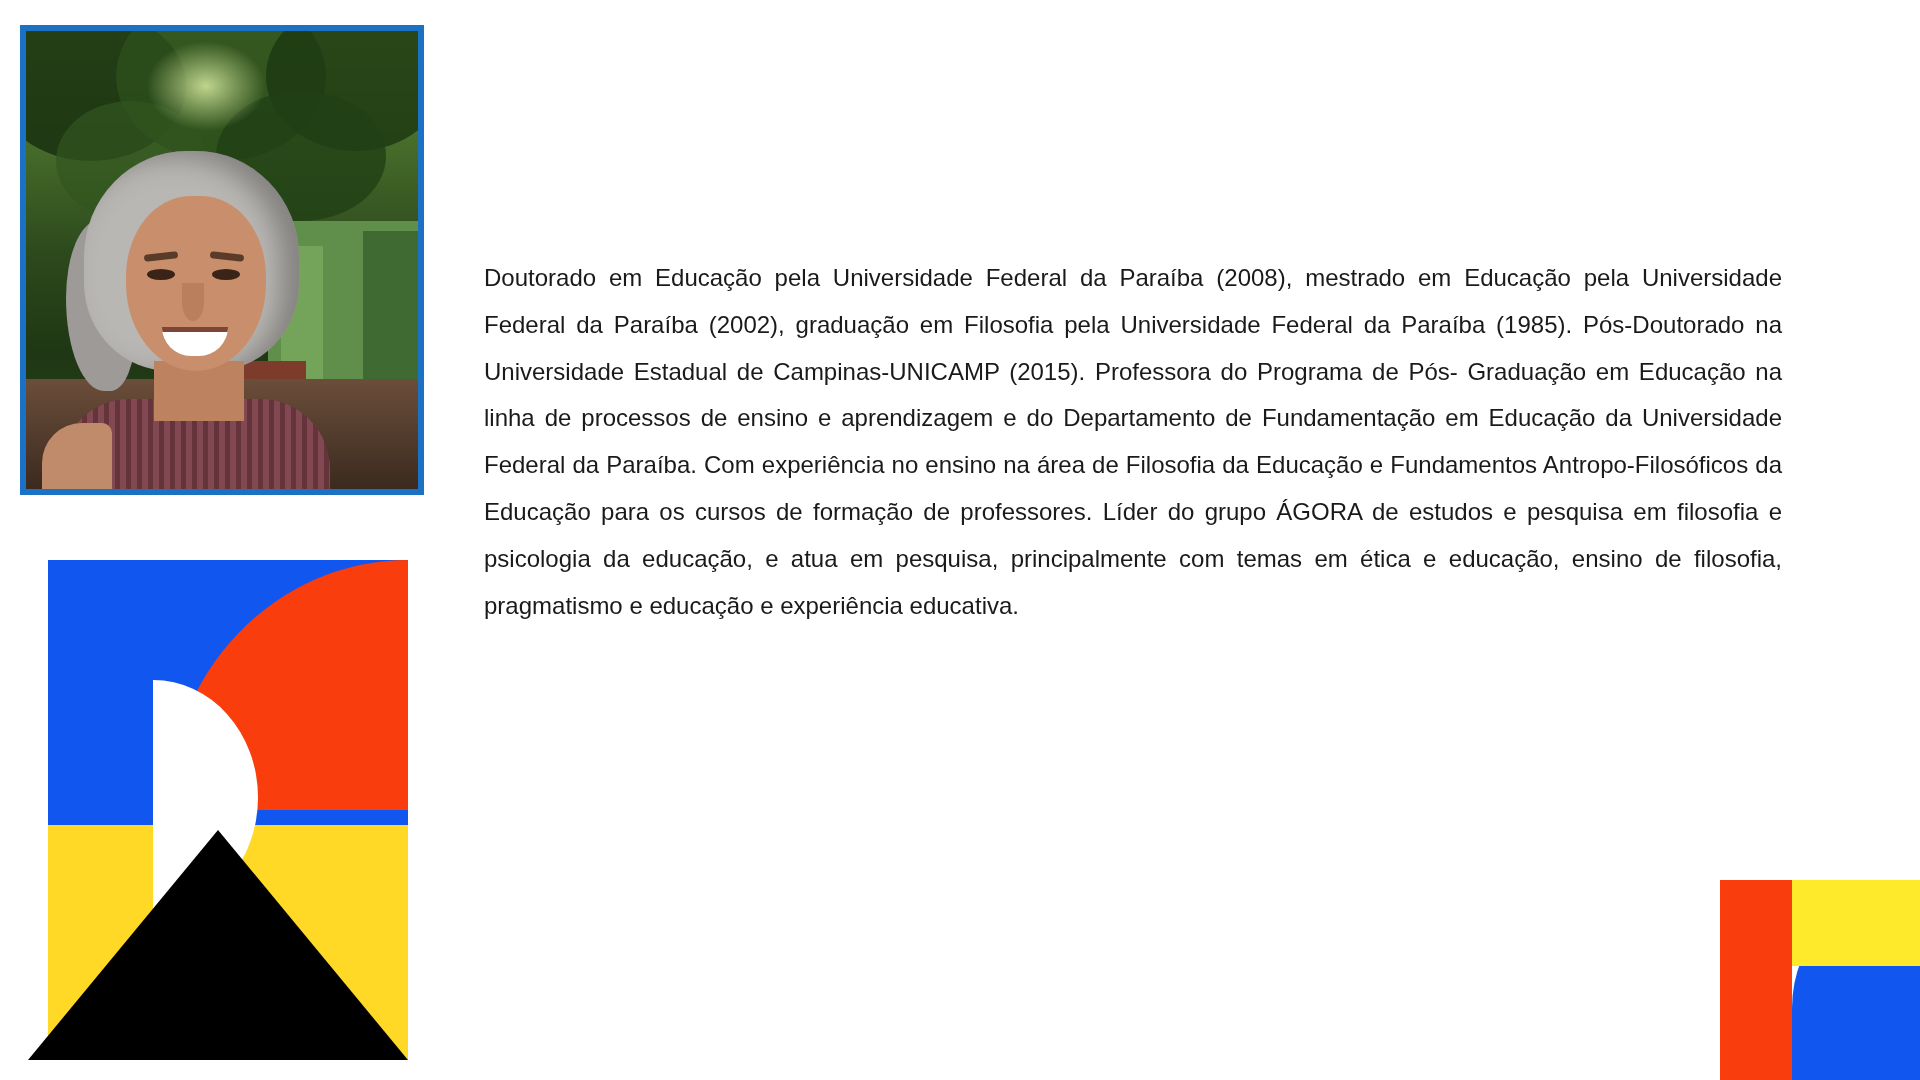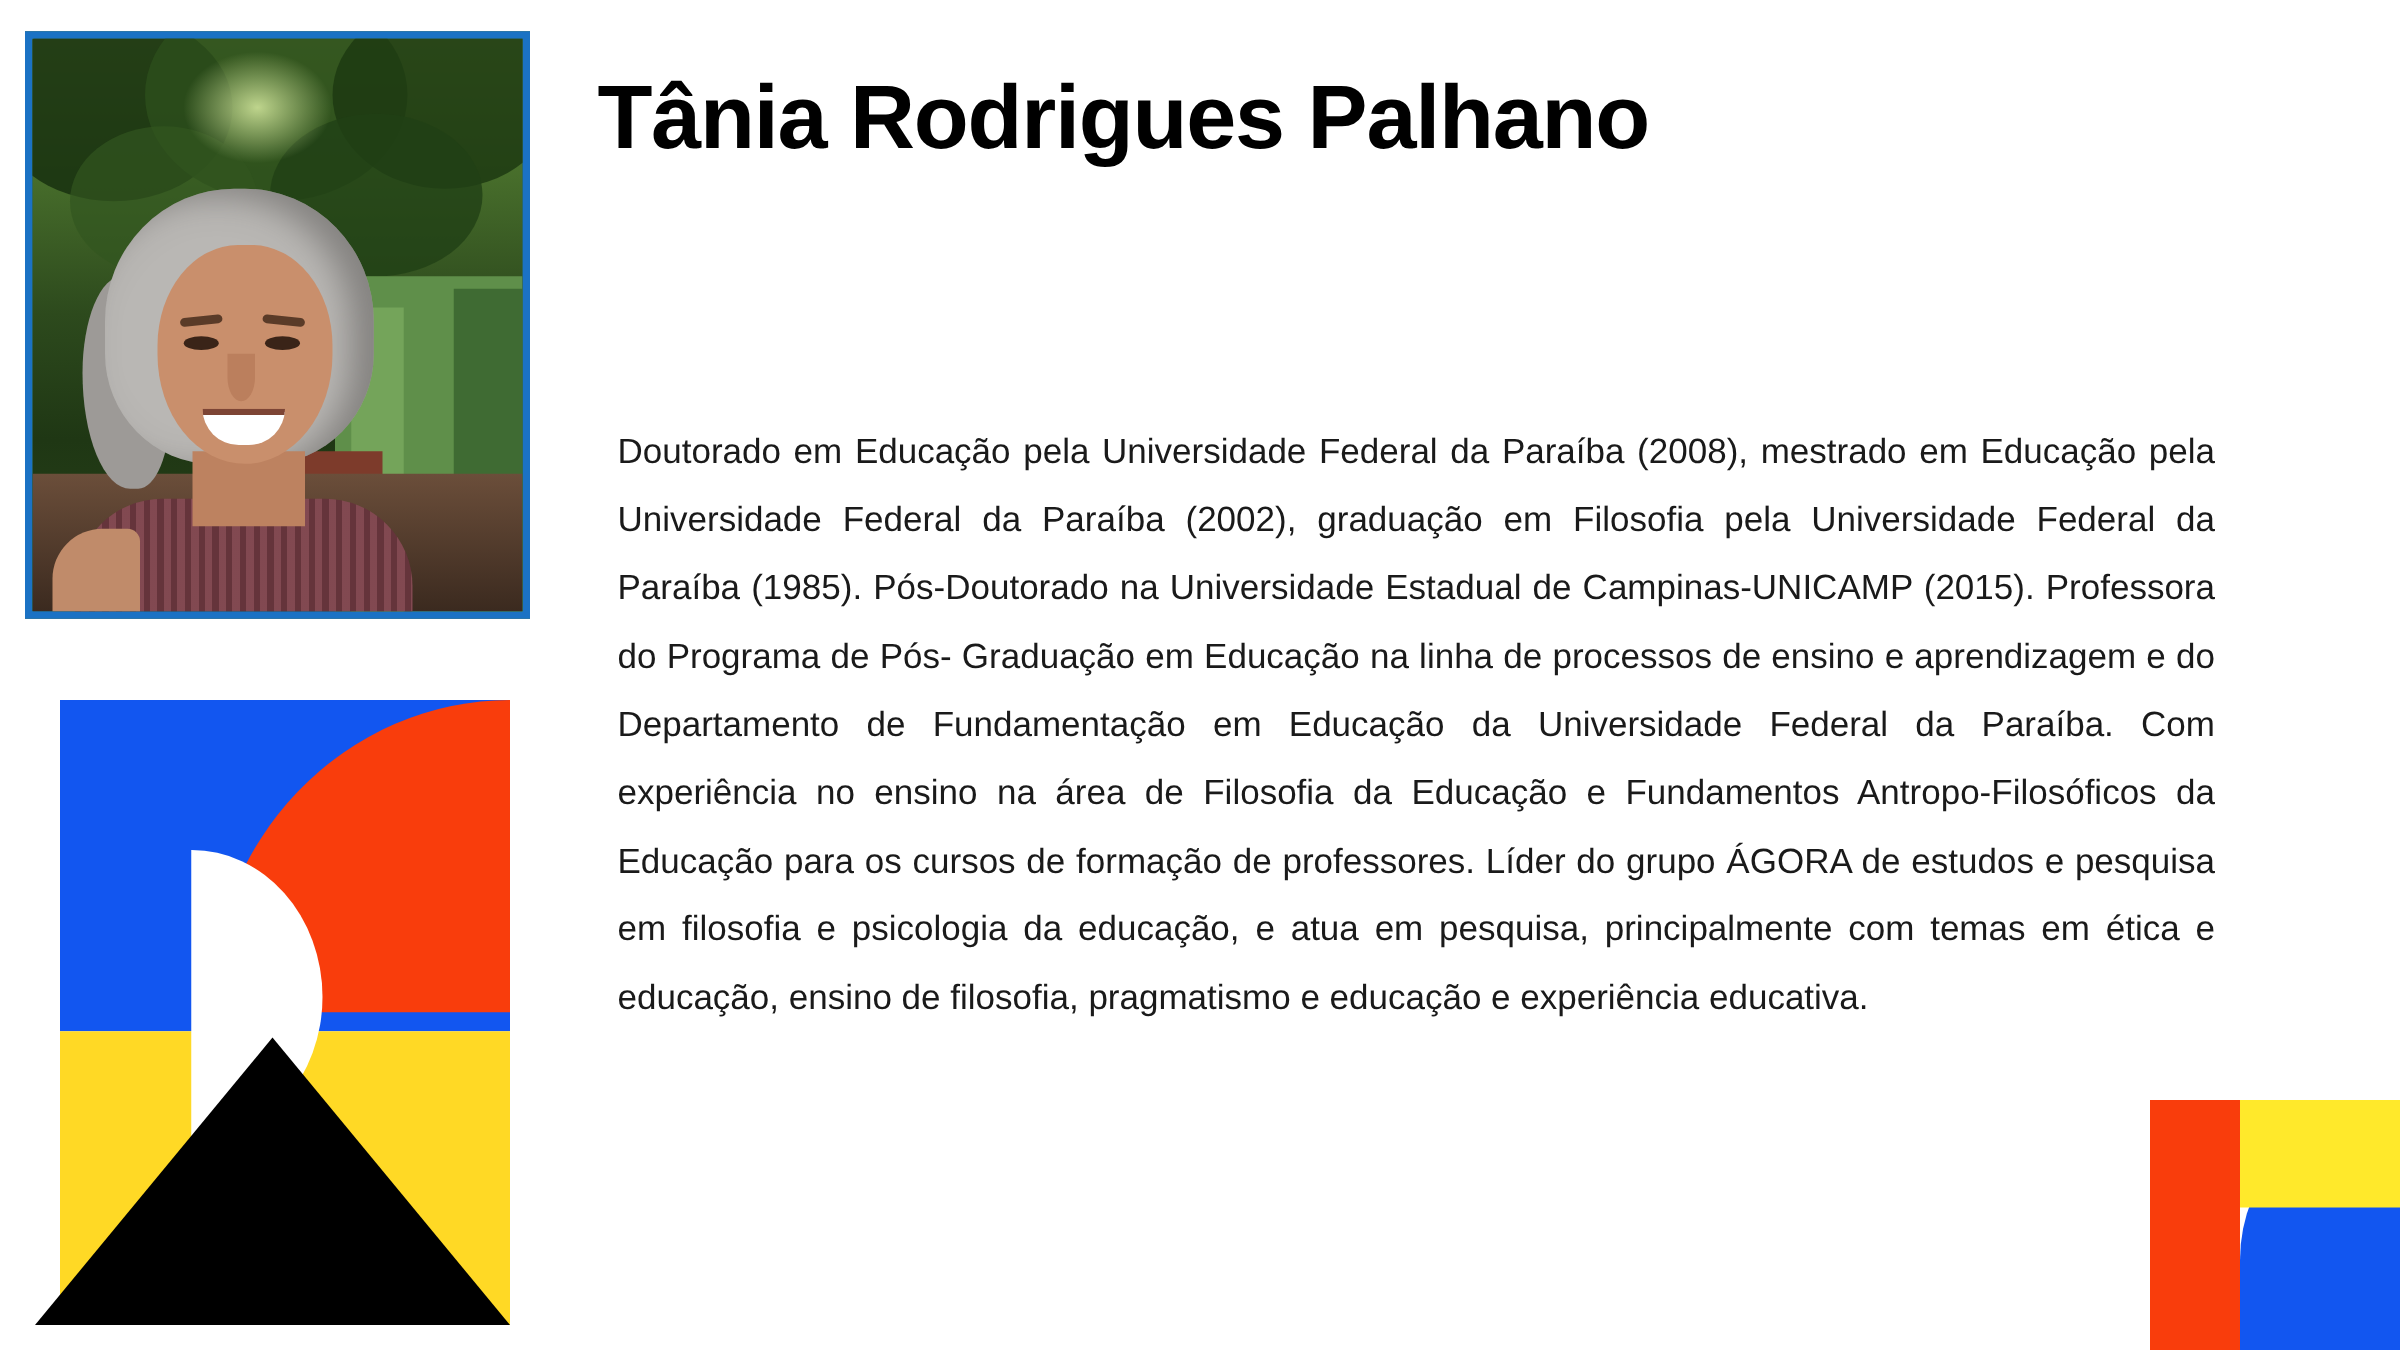--- a/index.html
+++ b/index.html
@@ -204,23 +204,23 @@
   }
   .title {
     font-size: 72px;
     font-weight: 700;
     letter-spacing: -1px;
     line-height: 1.1;
     margin: 0;
     color: #000000;
   }
   .bio {
-    margin: 16px;
+    margin: 6px;
     margin-top: 200px;
-    font-size: 28px;
+    font-size: 24px;
     line-height: 1.95;
     text-align: justify;
     color: #1a1a1a;
   }
 </style>
 </head>
 <body>
 
 <div class="photo-frame">
   <div class="photo-canvas">
@@ -261,15 +261,14 @@
   <div class="dl-triangle"></div>
 </div>
 
 <div class="deco-right">
   <div class="dr-blue"></div>
   <div class="dr-yellow"></div>
   <div class="dr-red"></div>
 </div>
 
 <div class="content">
-  <h1 class="title">Tânia Rodrigues Palhano</h1>
   <p class="bio">Doutorado em Educação pela Universidade Federal da Paraíba (2008), mestrado em Educação pela Universidade Federal da Paraíba (2002), graduação em Filosofia pela Universidade Federal da Paraíba (1985). Pós-Doutorado na Universidade Estadual de Campinas-UNICAMP (2015). Professora do Programa de Pós- Graduação em Educação na linha de processos de ensino e aprendizagem e do Departamento de Fundamentação em Educação da Universidade Federal da Paraíba. Com experiência no ensino na área de Filosofia da Educação e Fundamentos Antropo-Filosóficos da Educação para os cursos de formação de professores. Líder do grupo ÁGORA de estudos e pesquisa em filosofia e psicologia da educação, e atua em pesquisa, principalmente com temas em ética e educação, ensino de filosofia, pragmatismo e educação e experiência educativa.</p>
 </div>
 
 </body></html>

